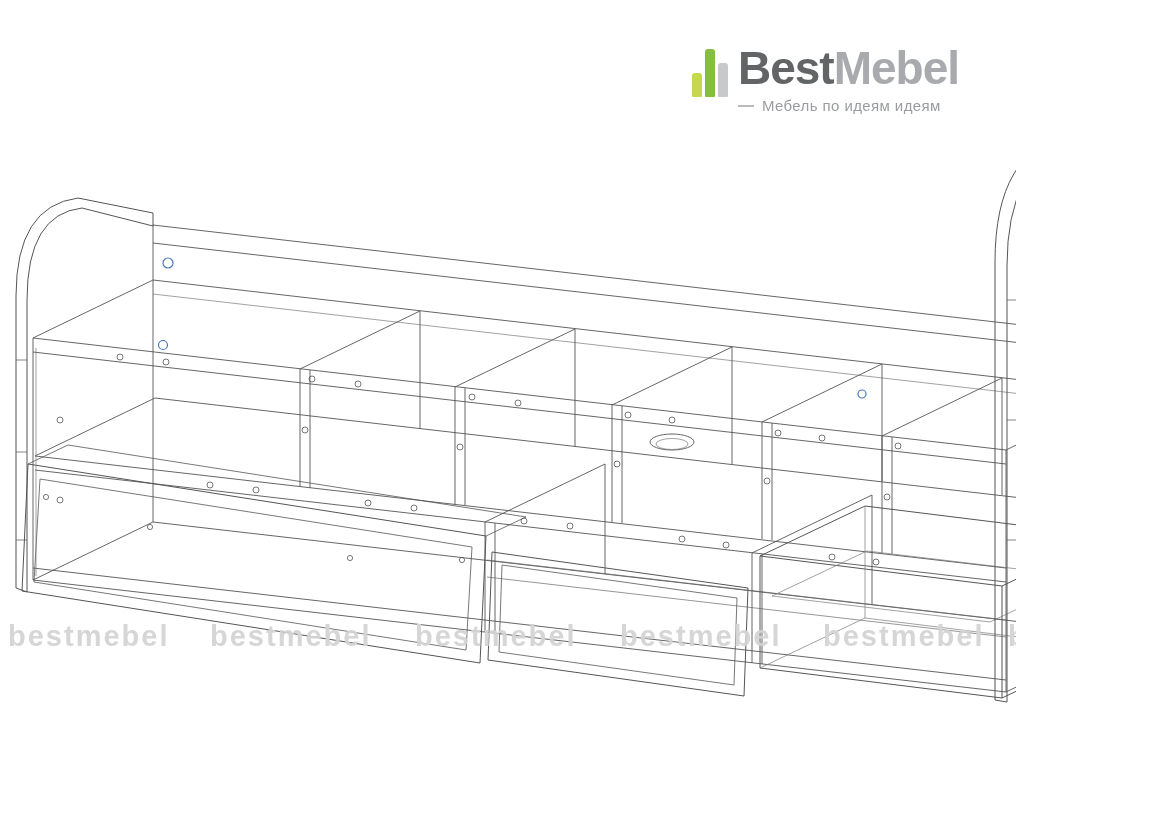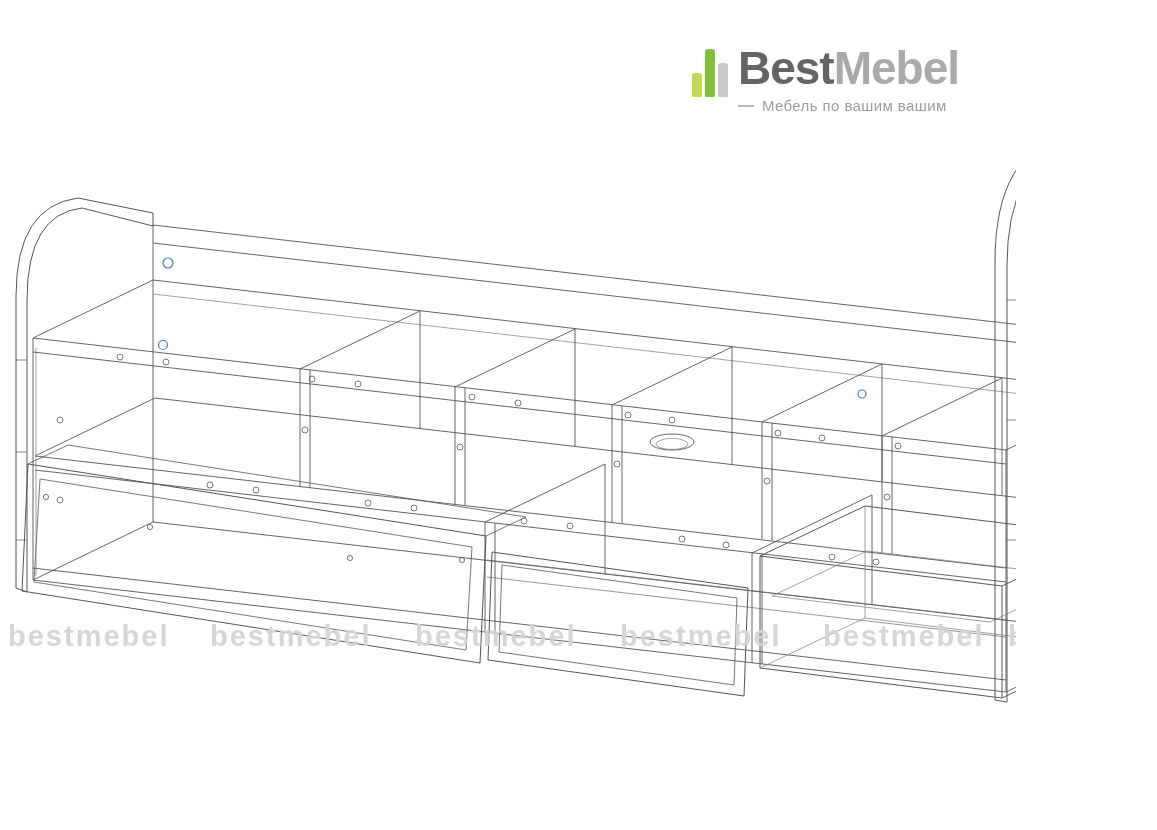--- a/index.html
+++ b/index.html
@@ -171,21 +171,21 @@
       <span class="bar bar1"></span>
       <span class="bar bar2"></span>
       <span class="bar bar3"></span>
     </div>
     <div class="logo-text">
       <div class="logo-name">
         <span class="name-a">Best</span><span class="name-b">Mebel</span>
       </div>
       <div class="logo-tagline">
         <span class="tag-rule"></span>
-        <span>Мебель по вашим вашим</span>
+        <span>Мебель по идеям идеям</span>
       </div>
     </div>
   </div>
 
   <span class="wm">bestmebel</span>
   <span class="wm">bestmebel</span>
   <span class="wm">bestmebel</span>
   <span class="wm">bestmebel</span>
   <span class="wm">bestmebel</span>
   <span class="wm">bestmebel</span>

